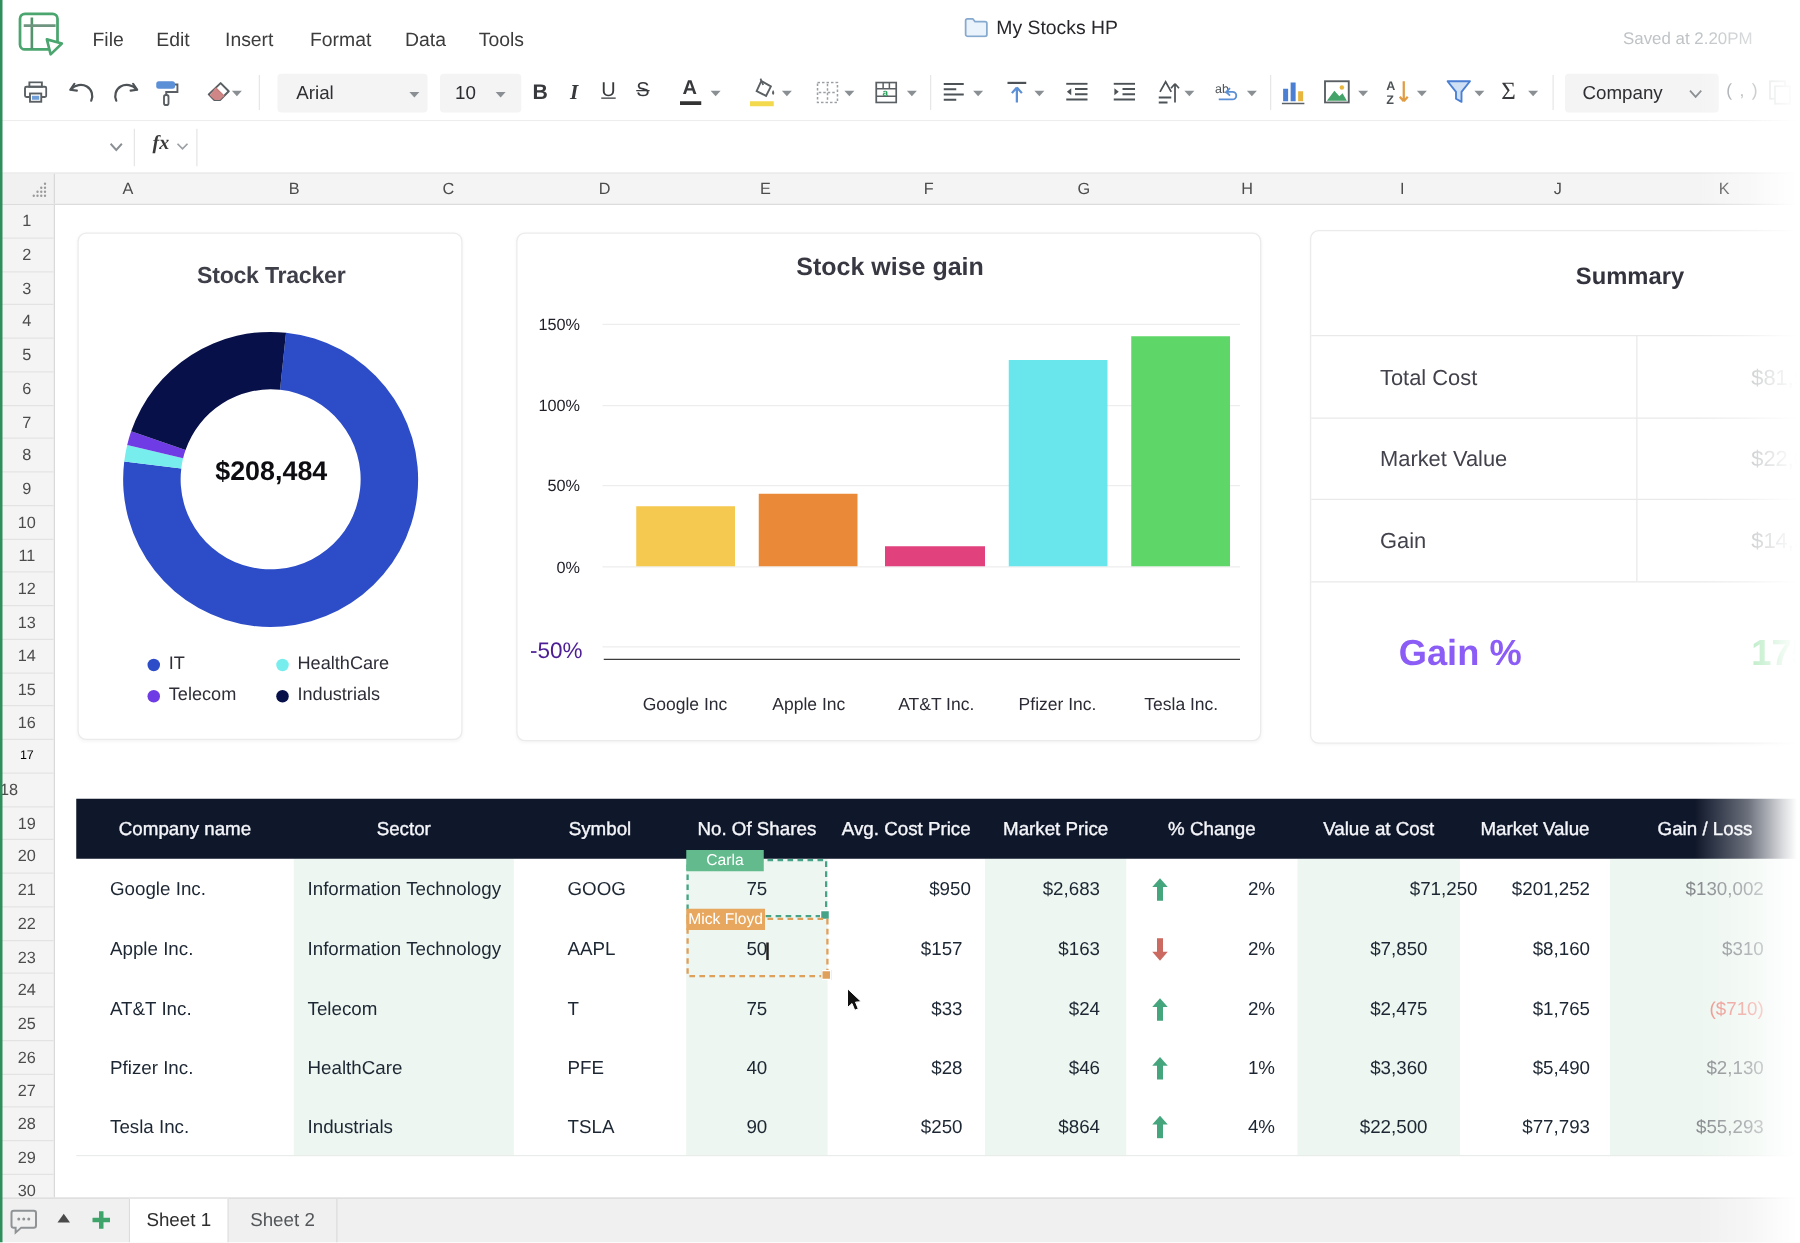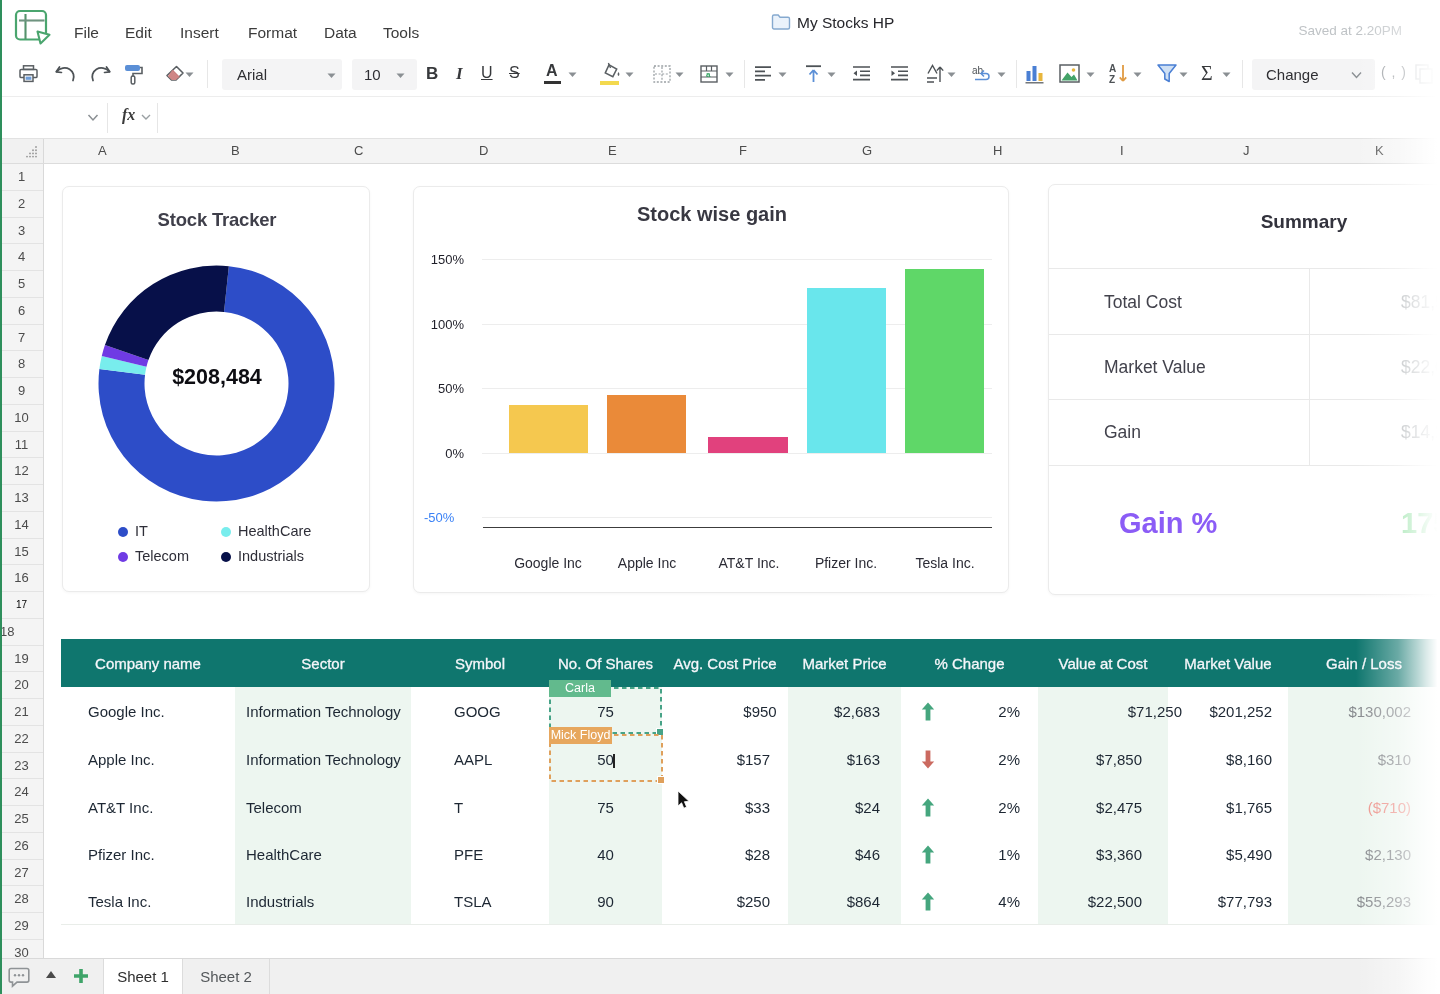--- a/index.html
+++ b/index.html
@@ -174,21 +174,21 @@
       </svg>
     <svg class="abs" style="left:1179px;top:20px" width="9" height="6" viewBox="0 0 9 6">
         <path d="M0.5 0.5 L4.5 5 L8.5 0.5 Z" fill="#8a8f93"></path>
       </svg>
     <div class="abs" style="left:1201px;top:10px;font-size:20px;color:#37393c;font-family:'Liberation Serif',serif;">Σ</div>
     <svg class="abs" style="left:1222px;top:20px" width="9" height="6" viewBox="0 0 9 6">
         <path d="M0.5 0.5 L4.5 5 L8.5 0.5 Z" fill="#8a8f93"></path>
       </svg>
     <div class="abs" style="left:1242px;top:8px;width:1px;height:28px;background:#e7e7e7;"></div>
     <div class="abs" style="left:1252px;top:7px;width:123px;height:31px;background:#f4f4f5;border-radius:3px;">
-<span class="abs" style="left:14px;top:7px;font-size:15px;color:#2f2f33;">Change</span>
+<span class="abs" style="left:14px;top:7px;font-size:15px;color:#2f2f33;">Company</span>
 <svg class="abs" style="left:99px;top:12px" width="11" height="8" viewBox="0 0 11 8">
           <path d="M1 1.5 L5.5 6.5 L10 1.5" fill="none" stroke="#8a8f93" stroke-width="1.4"></path>
         </svg>
       </div>
     <div class="abs" style="left:1381px;top:12px;font-size:14px;color:#9b9fa3;letter-spacing:1px;">( , )</div>
     <svg class="abs" style="left:1415px;top:12px" width="18" height="20" viewBox="0 0 18 20">
 <rect x="1" y="1" width="12" height="14" fill="none" stroke="#c9cccf" stroke-width="1.4"></rect>
 <rect x="5" y="5" width="12" height="14" fill="#fff" stroke="#c9cccf" stroke-width="1.4"></rect>
       </svg>
   </div>
@@ -286,21 +286,21 @@
     <div style="position:absolute;left:158px;top:365px;width:10px;height:10px;border-radius:50%;background:#071049;"></div>
     <div class="abs" style="left:175px;top:361px;font-size:14.5px;color:#2e2e38;">Industrials</div>
   </div>
 
   <div class="abs" id="card2" style="left:413px;top:186px;width:596px;height:407px;background:#fff;border:1px solid #ebebeb;border-radius:7px;box-shadow:0 1px 3px rgba(0,0,0,0.04);">
     <div class="abs" style="left:0;width:596px;text-align:center;font-size:20px;font-weight:bold;color:#383842;top:16px;">Stock wise gain</div>
     <div class="abs" style="left:14px;top:65px;width:36px;text-align:right;font-size:13px;color:#1f1f29;">150%</div>
     <div class="abs" style="left:14px;top:130px;width:36px;text-align:right;font-size:13px;color:#1f1f29;">100%</div>
     <div class="abs" style="left:14px;top:194px;width:36px;text-align:right;font-size:13px;color:#1f1f29;">50%</div>
     <div class="abs" style="left:14px;top:259px;width:36px;text-align:right;font-size:13px;color:#1f1f29;">0%</div>
-    <div class="abs" style="left:10px;top:323px;width:40px;text-align:left;font-size:13px;color:#3b82f6;">-50%</div>
+    <div class="abs" style="left:10px;top:323px;width:40px;text-align:center;font-size:18px;color:#4c1d95;">-50%</div>
     <div class="abs" style="left:68px;top:72px;width:510px;height:1px;background:#ededed;"></div>
     <div class="abs" style="left:68px;top:137px;width:510px;height:1px;background:#ededed;"></div>
     <div class="abs" style="left:68px;top:201px;width:510px;height:1px;background:#ededed;"></div>
     <div class="abs" style="left:68px;top:266px;width:510px;height:1px;background:#ededed;"></div>
     <div class="abs" style="left:68px;top:330px;width:510px;height:1px;background:#ededed;"></div>
     <div class="abs" style="left:69px;top:340px;width:509px;height:1px;background:#3c3c3c;"></div>
     <div class="abs" style="left:95px;top:218px;width:79px;height:48px;background:#f5c84f;"></div>
     <div class="abs" style="left:193px;top:208px;width:79px;height:58px;background:#ea8a39;"></div>
     <div class="abs" style="left:294px;top:250px;width:80px;height:16px;background:#e1417d;"></div>
     <div class="abs" style="left:393px;top:101px;width:79px;height:165px;background:#69e6ec;"></div>
@@ -331,21 +331,21 @@
 
   <div class="abs" id="dtable" style="left:61px;top:639px;width:1379px;height:286px;font-size:15px;color:#1d2733;">
 
     <div class="abs" style="left:174px;top:48px;width:176px;height:237px;background:#edf6f0;"></div>
     <div class="abs" style="left:488px;top:48px;width:113px;height:237px;background:#edf6f0;"></div>
     <div class="abs" style="left:727px;top:48px;width:113px;height:237px;background:#edf6f0;"></div>
     <div class="abs" style="left:977px;top:48px;width:130px;height:237px;background:#edf6f0;"></div>
     <div class="abs" style="left:1227px;top:48px;width:152px;height:237px;background:#edf6f0;"></div>
     <div class="abs" style="left:0;top:285px;width:1379px;height:1px;background:#e9ede9;"></div>
 
-    <div class="abs" style="left:0;top:0;width:1379px;height:48px;background:#0f766e;color:#f5f6fa;font-size:15px;-webkit-text-stroke:0.3px #f5f6fa;">
+    <div class="abs" style="left:0;top:0;width:1379px;height:48px;background:#0f172a;color:#f5f6fa;font-size:15px;-webkit-text-stroke:0.3px #f5f6fa;">
       <div class="abs" style="left:0px;top:16px;width:174px;text-align:center;">Company name</div>
       <div class="abs" style="left:174px;top:16px;width:176px;text-align:center;">Sector</div>
       <div class="abs" style="left:350px;top:16px;width:138px;text-align:center;">Symbol</div>
       <div class="abs" style="left:488px;top:16px;width:113px;text-align:center;">No. Of Shares</div>
       <div class="abs" style="left:601px;top:16px;width:126px;text-align:center;">Avg. Cost Price</div>
       <div class="abs" style="left:727px;top:16px;width:113px;text-align:center;">Market Price</div>
       <div class="abs" style="left:840px;top:16px;width:137px;text-align:center;">% Change</div>
       <div class="abs" style="left:977px;top:16px;width:130px;text-align:center;">Value at Cost</div>
       <div class="abs" style="left:1107px;top:16px;width:120px;text-align:center;">Market Value</div>
       <div class="abs" style="left:1227px;top:16px;width:152px;text-align:center;">Gain / Loss</div>

